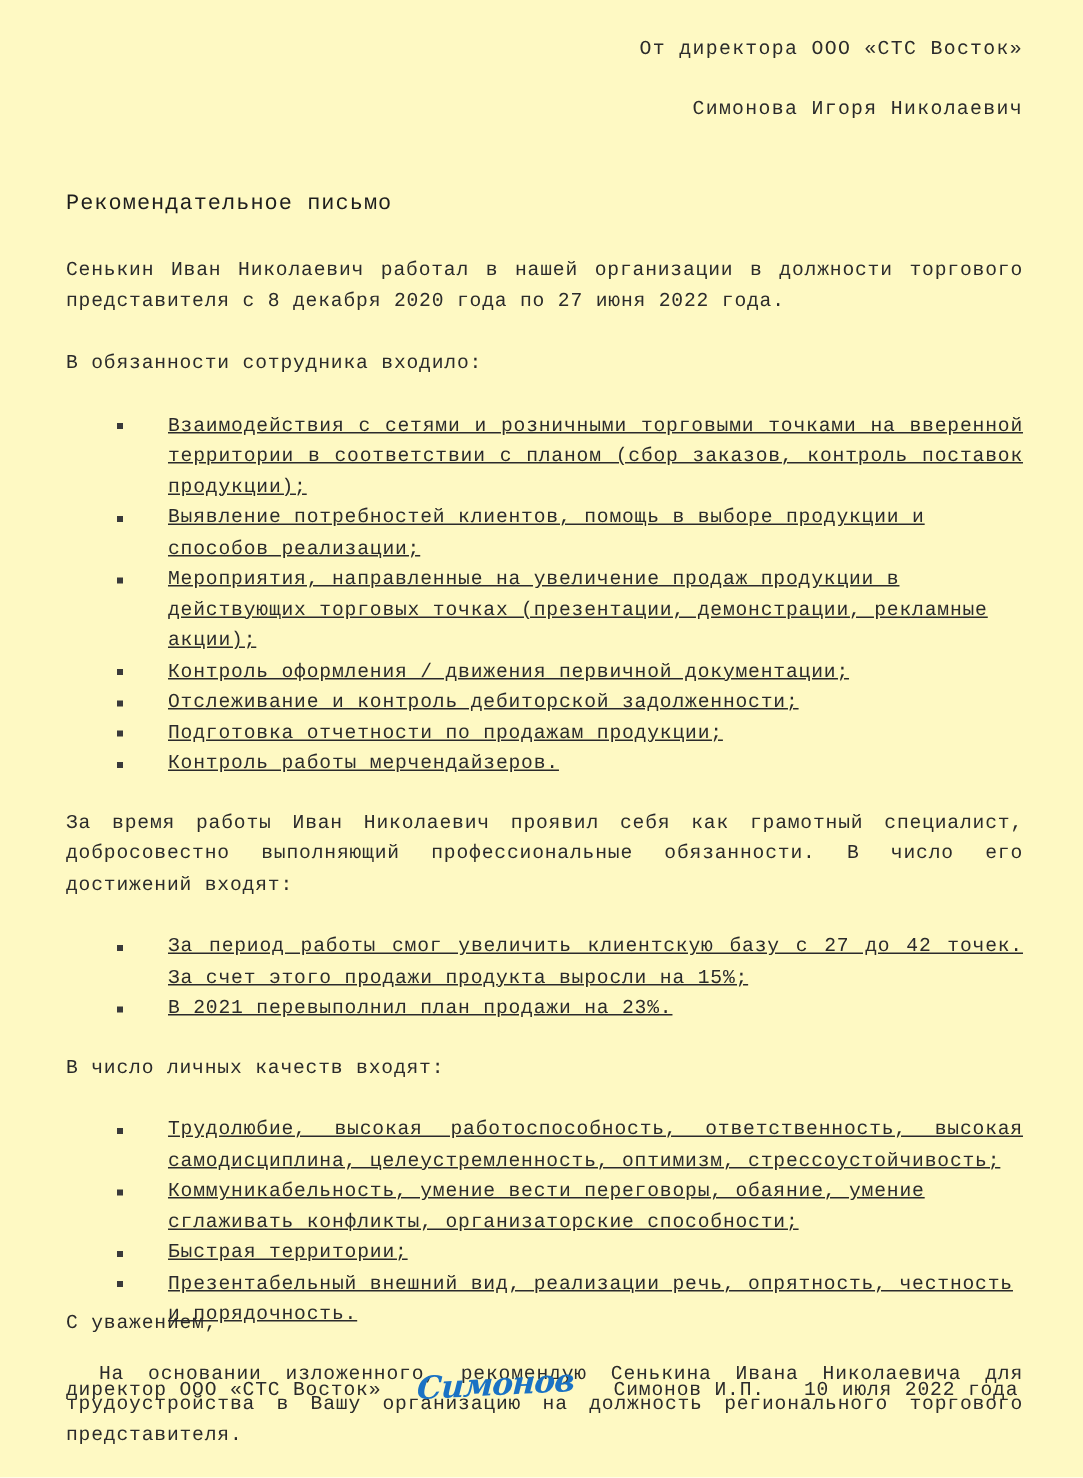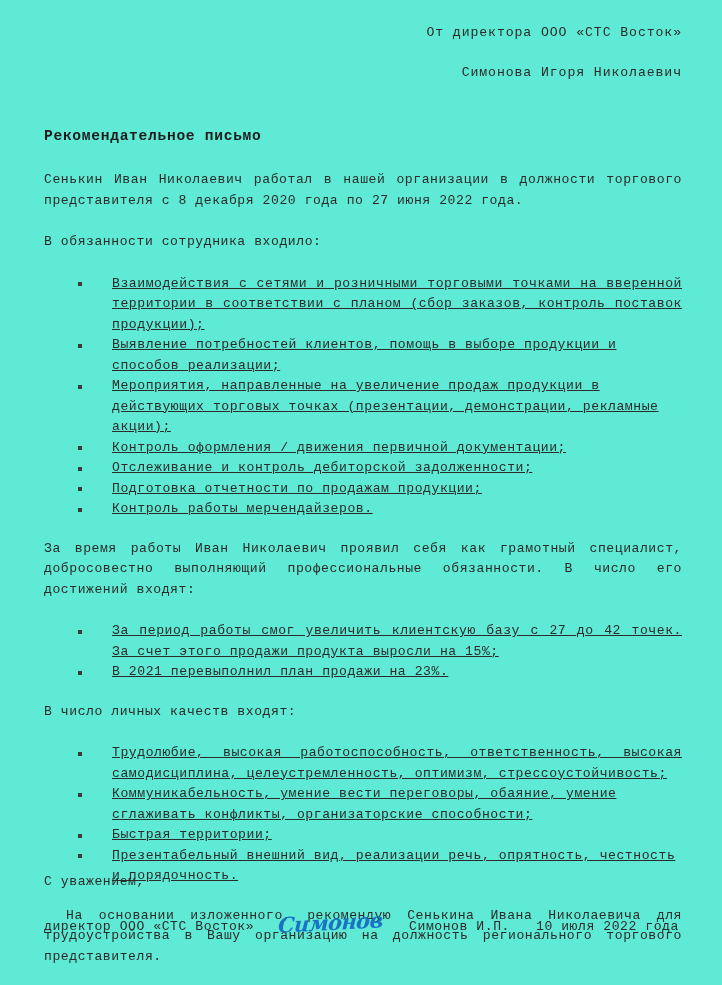--- a/index.html
+++ b/index.html
@@ -5,21 +5,21 @@
 <style>
   html, body {
     margin: 0;
     padding: 0;
     background: #ffffff;
   }
   .page {
     position: relative;
     width: 722px;
     height: 985px;
-    background: #5eead4;
+    background: #fef9c3;
     overflow: hidden;
     font-family: "Liberation Mono", "DejaVu Sans Mono", monospace;
     color: #2b2b2b;
     box-sizing: border-box;
   }
 
   
   .header {
     position: absolute;
     left: 0;
@@ -41,21 +41,21 @@
   
   .body-wrap {
     position: absolute;
     left: 44px;
     top: 128px;
     width: 638px;
   }
 
   .doc-title {
     font-size: 14.6px;
-    font-weight: bold;
+    font-weight: normal;
     letter-spacing: 0.7px;
     color: #1d1d1d;
     margin: 0 0 26px 0;
   }
 
   .para {
     font-size: 13.1px;
     line-height: 20.5px;
     letter-spacing: 0.55px;
     color: #2b2b2b;

